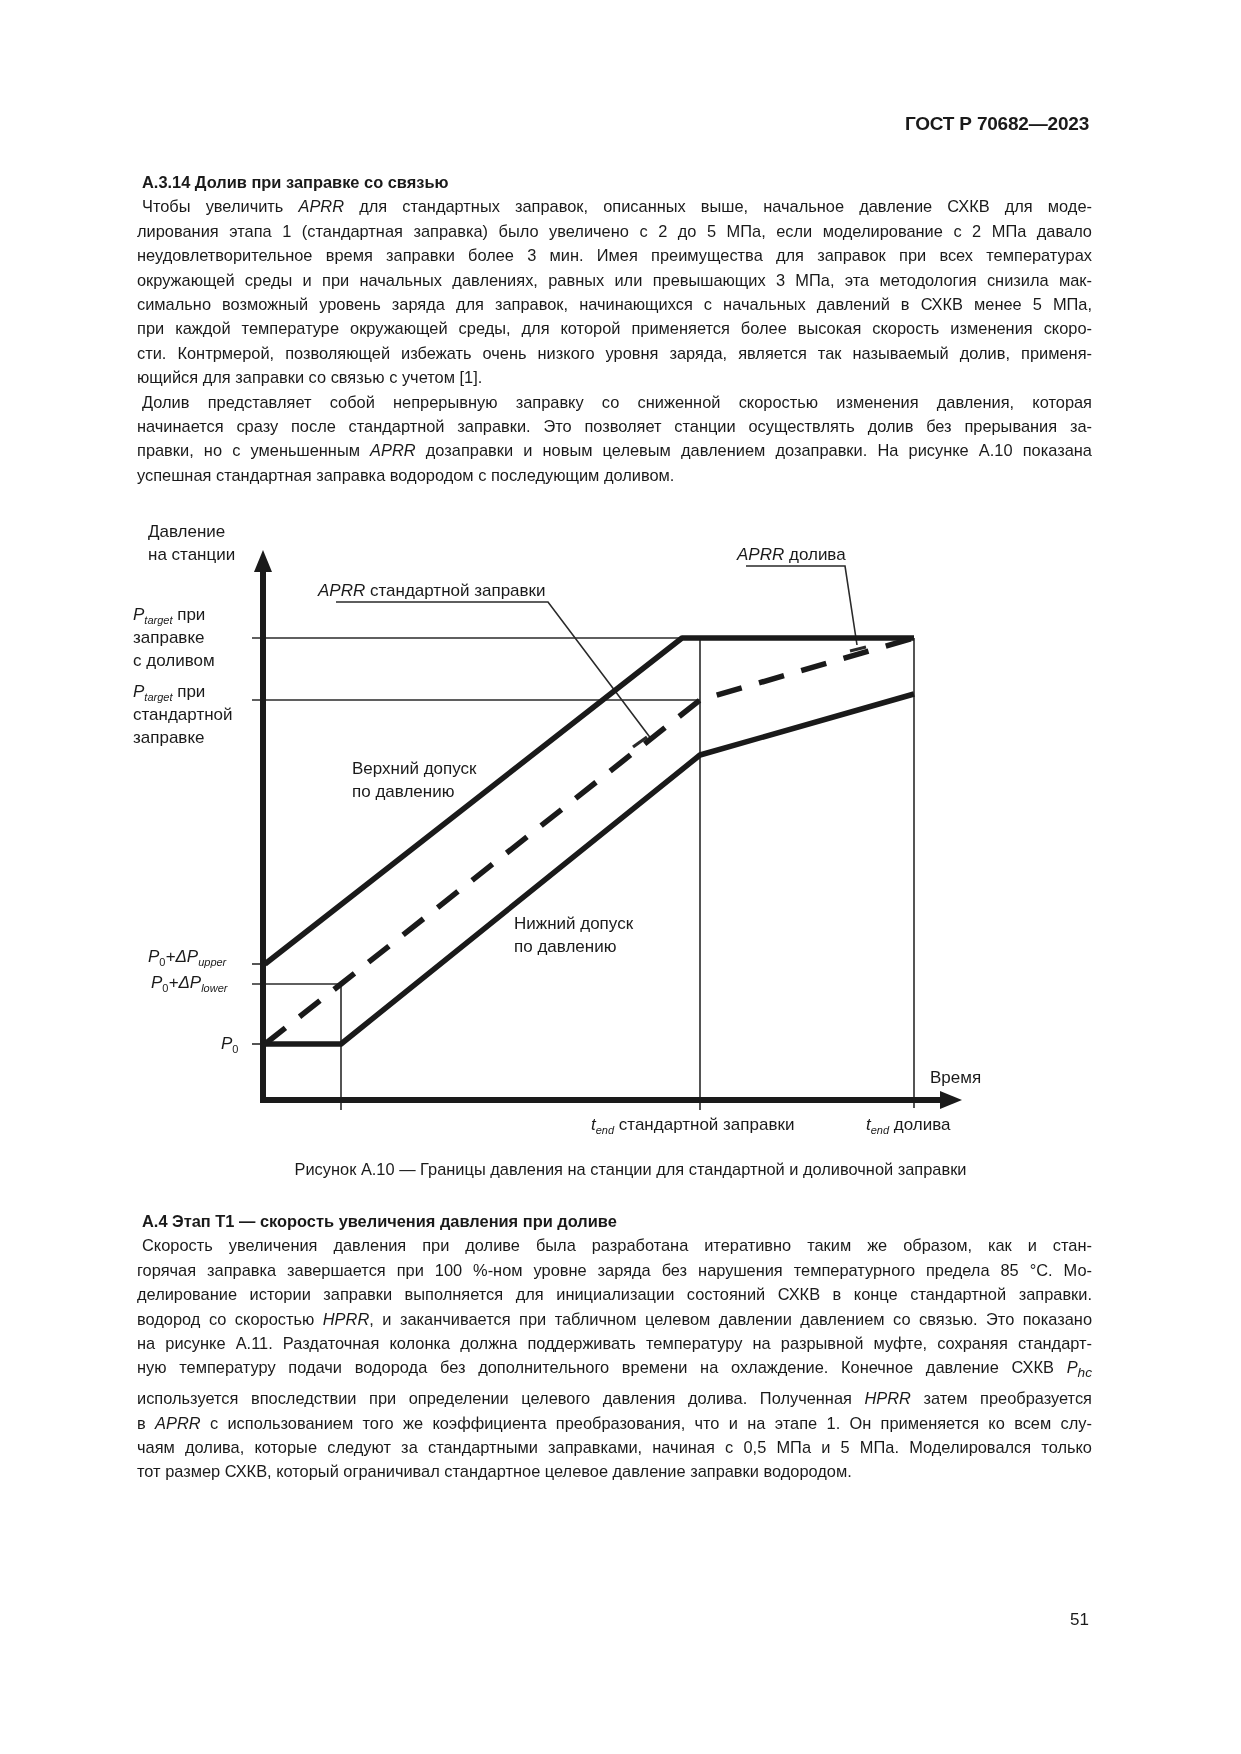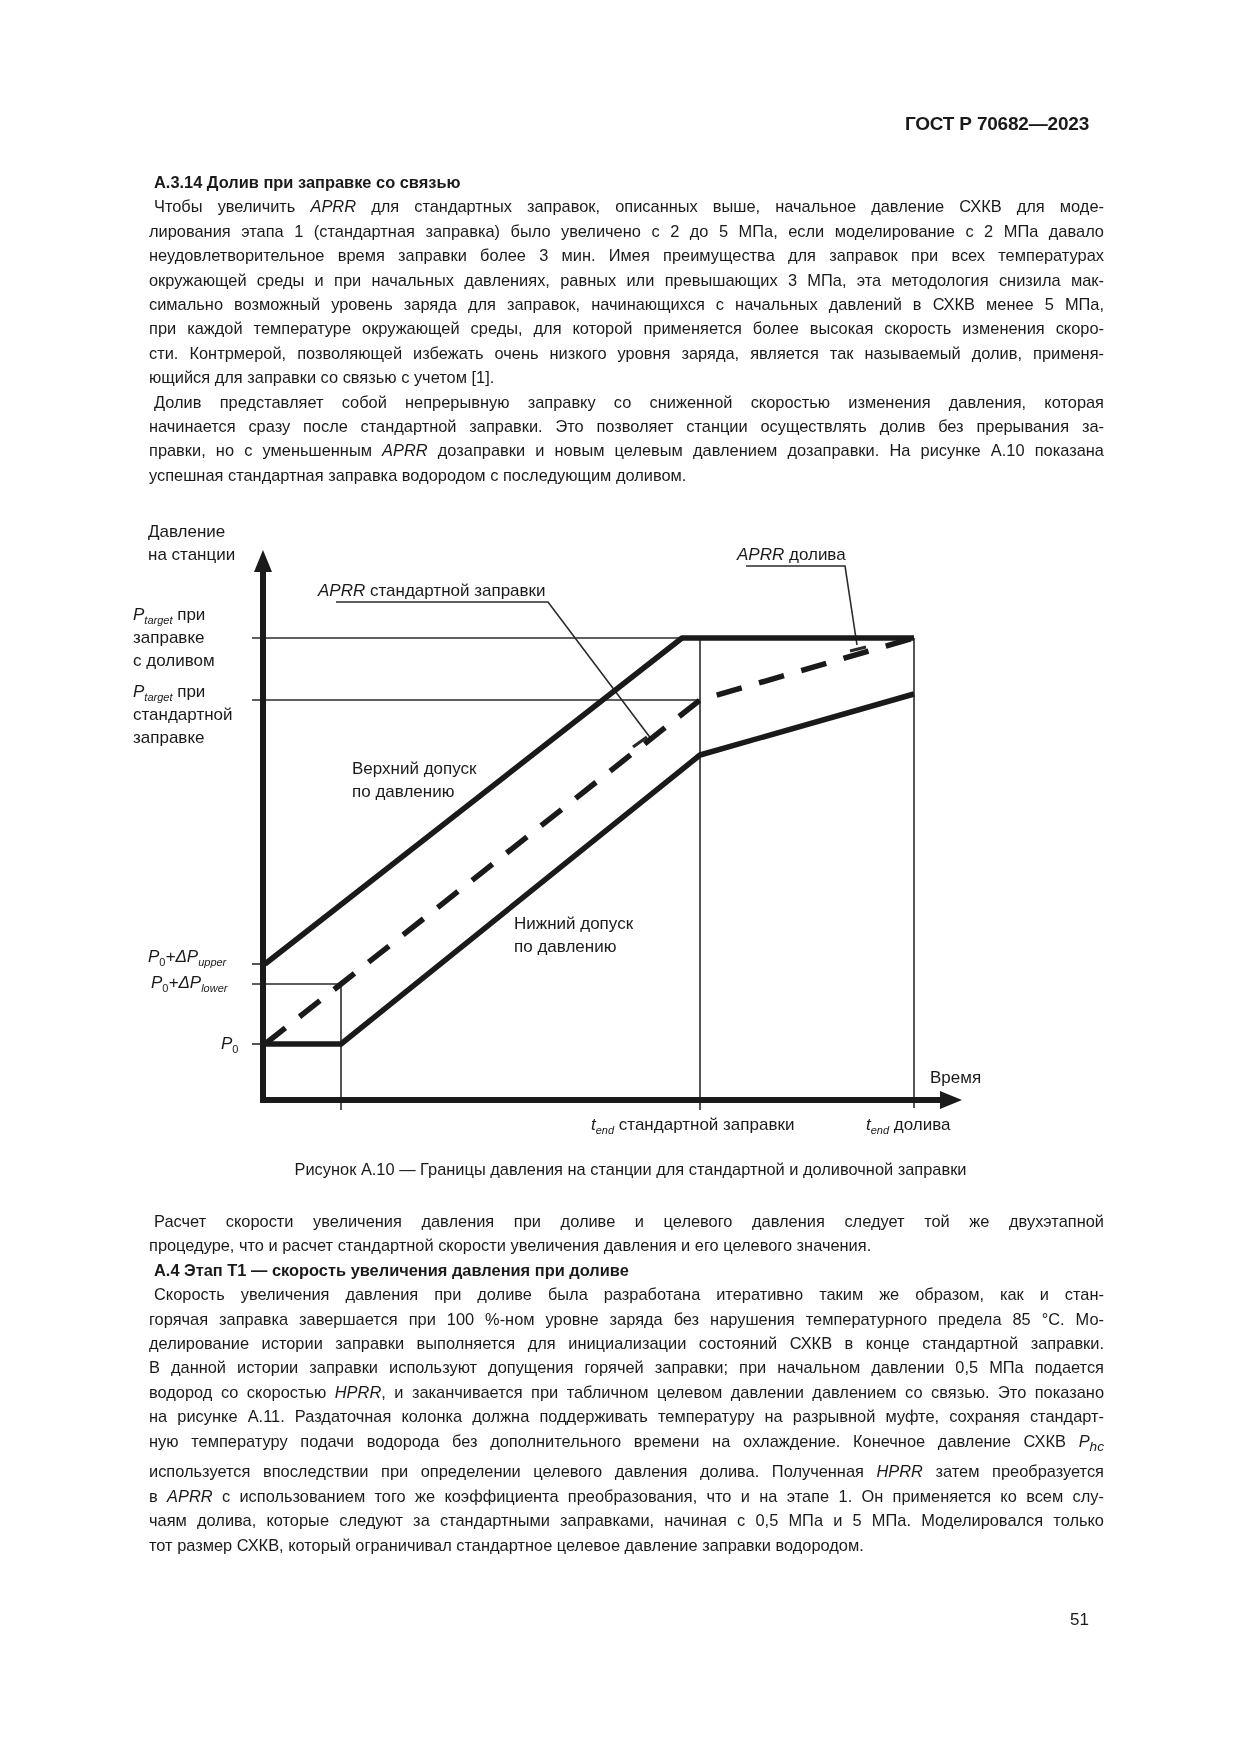--- a/index.html
+++ b/index.html
@@ -1,21 +1,21 @@
 <!DOCTYPE html>
 <html><head>
 <meta charset="utf-8">
 <style>
   html, body { margin: 0; padding: 0; background: #ffffff; }
   body { width: 1241px; height: 1754px; position: relative; overflow: hidden;
          font-family: "Liberation Sans", sans-serif; color: #1a1a1a; }
   .header-code { position: absolute; top: 113px; right: 152px; font-size: 19px; font-weight: bold;
                  font-family: "Liberation Sans", sans-serif; letter-spacing: -0.2px; text-align: right; }
   .text-block { position: absolute; left: 137px; width: 955px; font-size: 16.4px; line-height: 24.4px;
-                text-align: justify; font-family: "Liberation Sans Narrow", "Liberation Sans", sans-serif; margin-left: 12px; }
+                text-align: justify; font-family: "Liberation Sans Narrow", "Liberation Sans", sans-serif; }
   .text-block .h { font-weight: bold; margin: 0; }
   .line { display: block; text-align: justify; text-align-last: justify; white-space: nowrap; }
   .line.last { text-align-last: left; }
   .line.indent { padding-left: 5px; }
   i { font-style: italic; }
   .chart { position: absolute; left: 0; top: 0; width: 1241px; height: 1754px; pointer-events: none; }
   .chart text { font-family: "Liberation Sans", sans-serif; fill: #1a1a1a; }
   .caption { position: absolute; top: 1160px; left: 0; width: 1241px; text-align: center; font-size: 16.4px;
              font-family: Liberation Sans, sans-serif; padding-left: 10px; }
   .page-num { position: absolute; top: 1610px; right: 152px; font-size: 17px; }
@@ -104,30 +104,25 @@
     <text x="930" y="1083">Время</text>
 
     <text x="591" y="1130"><tspan font-style="italic">t</tspan><tspan font-style="italic" font-size="11" dy="4">end</tspan><tspan dy="-4"> стандартной заправки</tspan></text>
     <text x="866" y="1130"><tspan font-style="italic">t</tspan><tspan font-style="italic" font-size="11" dy="4">end</tspan><tspan dy="-4"> долива</tspan></text>
   </g>
 </svg>
 
 <div class="caption">Рисунок А.10 — Границы давления на станции для стандартной и доливочной заправки</div>
 
 <div class="text-block" style="top:1209px;">
-  <div>
-    <span class="line indent">Расчет скорости увеличения давления при доливе и целевого давления следует той же двухэтапной</span>
-    <span class="line last">процедуре, что и расчет стандартной скорости увеличения давления и его целевого значения.</span>
-  </div>
   <div class="h line last" style="padding-left:5px;">А.4 Этап Т1 — скорость увеличения давления при доливе</div>
   <div>
     <span class="line indent">Скорость увеличения давления при доливе была разработана итеративно таким же образом, как и стан-</span>
     <span class="line">горячая заправка завершается при 100 %-ном уровне заряда без нарушения температурного предела 85 °С. Мо-</span>
     <span class="line">делирование истории заправки выполняется для инициализации состояний СХКВ в конце стандартной заправки.</span>
-    <span class="line">В данной истории заправки используют допущения горячей заправки; при начальном давлении 0,5 МПа подается</span>
     <span class="line"><span>водород со скоростью </span><i>HPRR</i><span>, и заканчивается при табличном целевом давлении давлением со связью. Это показано</span></span>
     <span class="line">на рисунке А.11. Раздаточная колонка должна поддерживать температуру на разрывной муфте, сохраняя стандарт-</span>
     <span class="line"><span>ную температуру подачи водорода без дополнительного времени на охлаждение. Конечное давление СХКВ </span><i>P</i><sub><i>hc</i></sub></span>
     <span class="line"><span>используется впоследствии при определении целевого давления долива. Полученная </span><i>HPRR</i><span> затем преобразуется</span></span>
     <span class="line"><span>в </span><i>APRR</i><span> с использованием того же коэффициента преобразования, что и на этапе 1. Он применяется ко всем слу-</span></span>
     <span class="line">чаям долива, которые следуют за стандартными заправками, начиная с 0,5 МПа и 5 МПа. Моделировался только</span>
     <span class="line last">тот размер СХКВ, который ограничивал стандартное целевое давление заправки водородом.</span>
   </div>
 </div>
 

